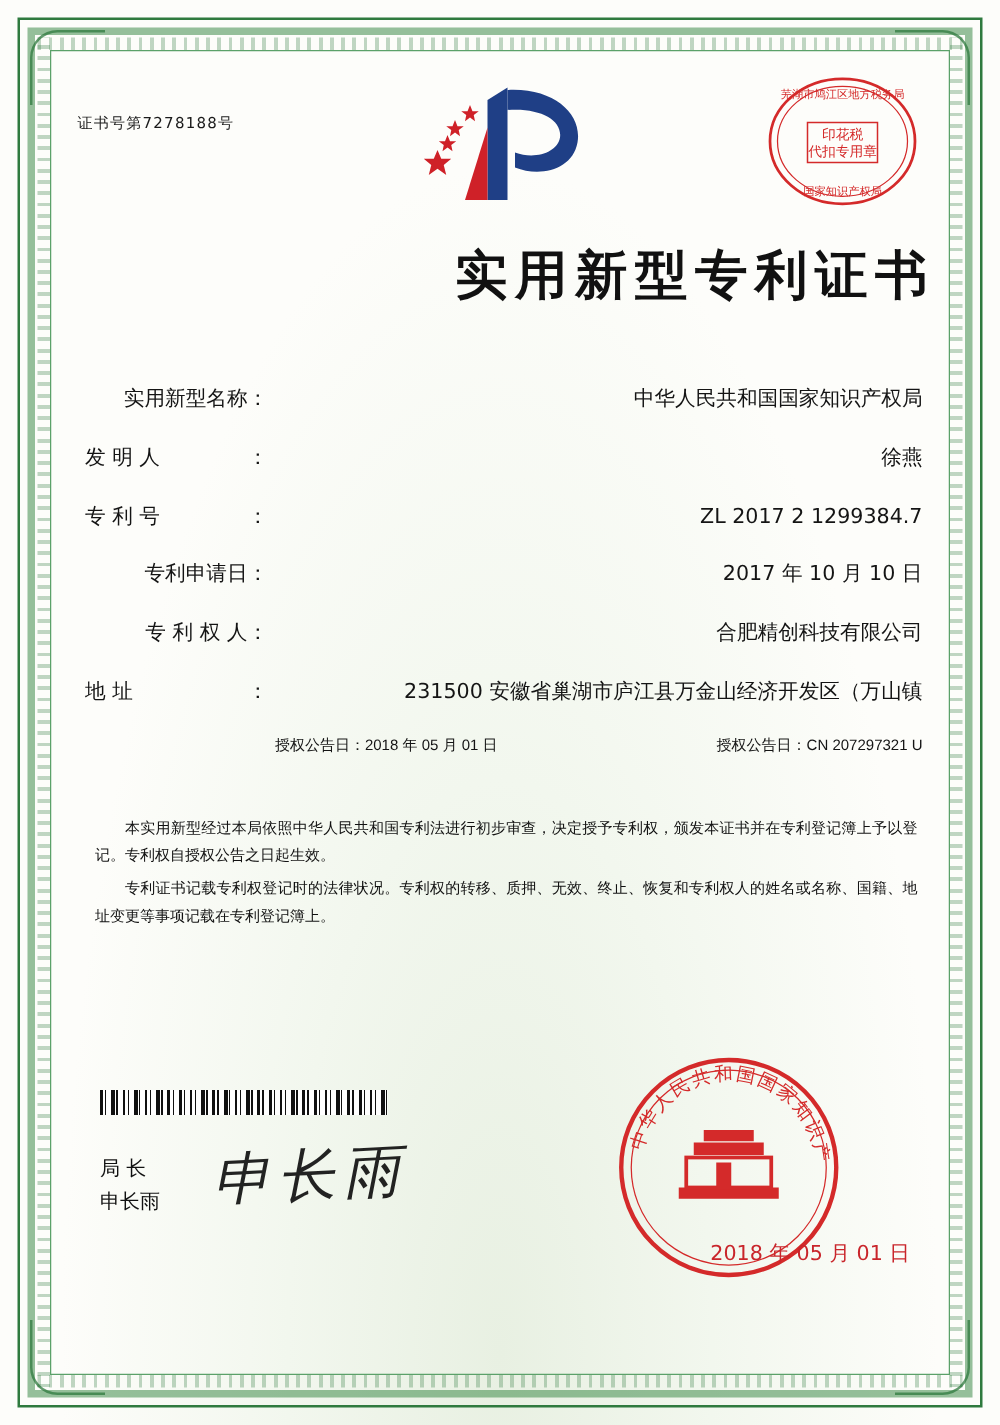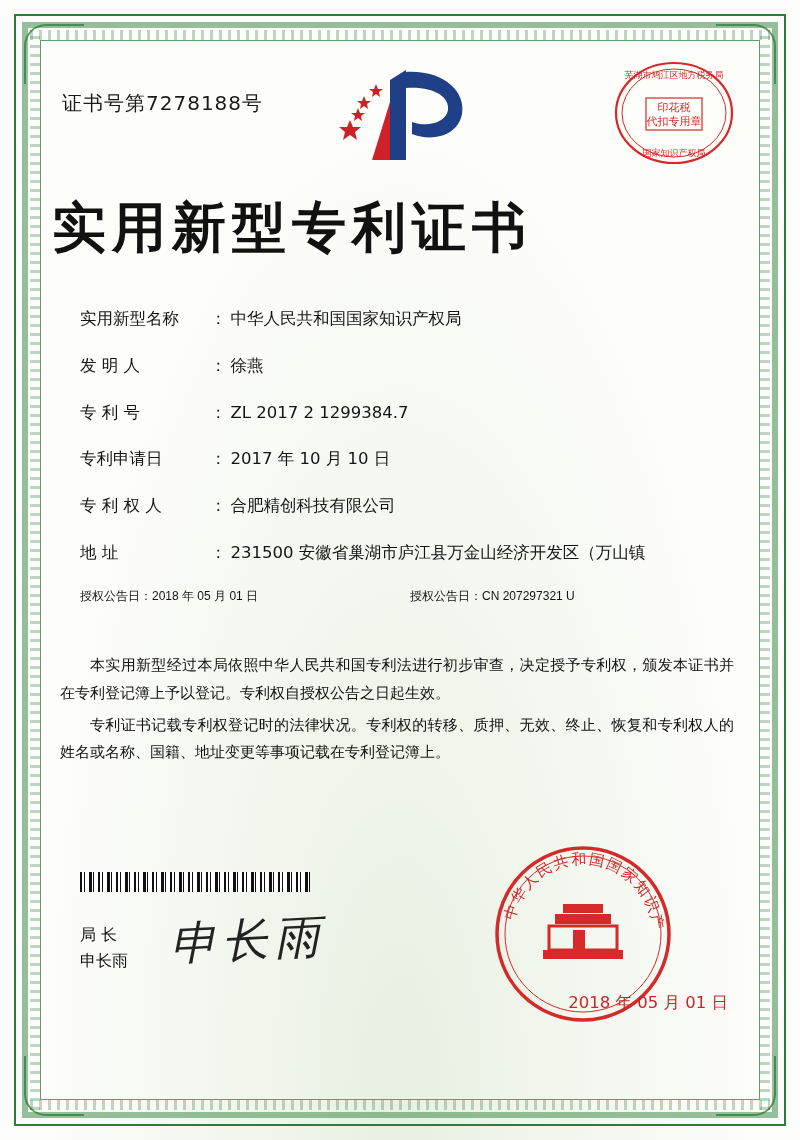--- a/index.html
+++ b/index.html
@@ -65,21 +65,21 @@
 
   .content {
     position: absolute;
     left: 52px; top: 52px; right: 52px; bottom: 52px;
   }
 
   .cert-number {
     position: absolute;
     left: 10px;
     top: 38px;
-    font-size: 20px;
+    font-size: 12px;
     color: #1a1a1a;
     letter-spacing: 1px;
     font-family: "DejaVu Sans", sans-serif;
   }
 
   .logo {
     position: absolute;
     left: 50%;
     transform: translateX(-50%);
     top: 10px;
@@ -92,36 +92,37 @@
     right: 12px;
     top: 6px;
     width: 124px;
     height: 110px;
   }
 
   .title {
     position: absolute;
     top: 140px;
     left: 0; right: 0;
-    text-align: left;
-    font-size: 54px;
+    text-align: right;
+    font-size: 42px;
     font-weight: bold;
     letter-spacing: 6px;
     color: #111;
     font-family: "DejaVu Sans", sans-serif;
   }
 
   .fields {
     position: absolute;
     top: 255px;
-    left: 28px;
+    left: 16px;
     right: 10px;
     font-size: 16.5px;
     color: #141414;
     font-family: "DejaVu Sans", sans-serif;
+    text-align: right;
   }
   .field-row {
     display: flex;
     align-items: flex-start;
     margin-bottom: 22px;
     line-height: 1.5;
   }
   .field-label {
     width: 130px;
     flex: 0 0 130px;
@@ -144,27 +145,27 @@
     margin-bottom: 10px;
     font-size: 12px;
     font-family: Liberation Sans, sans-serif;
   }
   .pub-left { width: 330px; flex: 0 0 330px; }
   .pub-right { flex: 1; }
 
   .body-text {
     position: absolute;
     top: 600px;
-    left: 8px;
+    left: 24px;
     right: 14px;
-    font-size: 15px;
+    font-size: 12px;
     line-height: 1.85;
     color: #111;
     text-align: justify;
-    font-family: Liberation Serif, serif;
+    font-family: Liberation Mono, monospace;
   }
   .body-text p {
     margin: 0 0 4px 0;
     text-indent: 2em;
   }
 
   .barcode {
     position: absolute;
     left: 28px;
     top: 820px;

